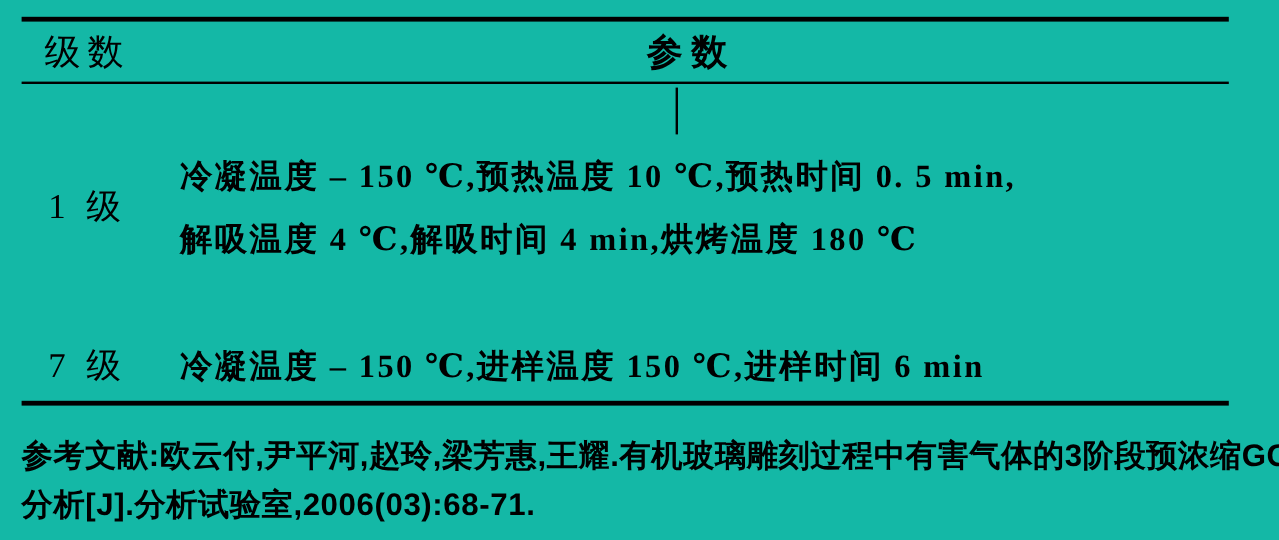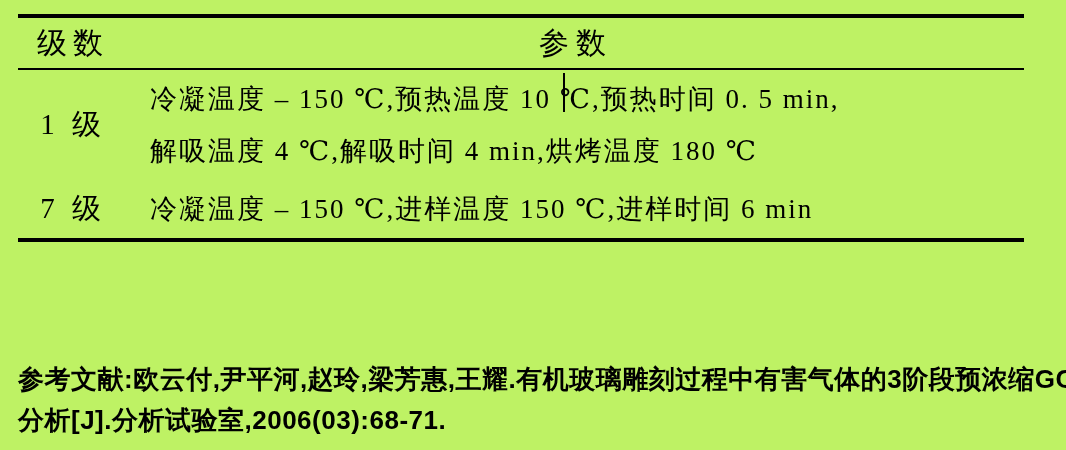--- a/index.html
+++ b/index.html
@@ -1,21 +1,21 @@
 <!DOCTYPE html>
 <html><head>
 <meta charset="utf-8">
 <style>
   * { margin: 0; padding: 0; box-sizing: border-box; }
   html, body { background: #ffffff; }
   .page {
     position: relative;
     width: 1066px;
     height: 450px;
-    background: #bef264;
+    background: #14b8a6;
     color: #000000;
     overflow: hidden;
     font-family: "Liberation Serif", "DejaVu Serif", serif;
   }
   .ptable {
     position: absolute;
     left: 18px;
     top: 14px;
     width: 1006px;
   }
@@ -30,30 +30,32 @@
   }
   .col-stage {
     flex: none;
     width: 110px;
     text-align: center;
   }
   .col-params {
     flex: 1 1 auto;
     padding-left: 22px;
     min-width: 0;
+    font-weight: bold;
   }
   .thead .col-params {
     text-align: center;
     padding-left: 0;
     letter-spacing: 7px;
   }
   .trow {
     display: flex;
     align-items: center;
     padding: 3px 0;
+    margin-top: 48px;
   }
   .trow .col-stage {
     font-size: 29px;
     letter-spacing: 5px;
   }
   .pline {
     font-size: 27px;
     line-height: 52px;
     letter-spacing: 2px;
     white-space: nowrap;

